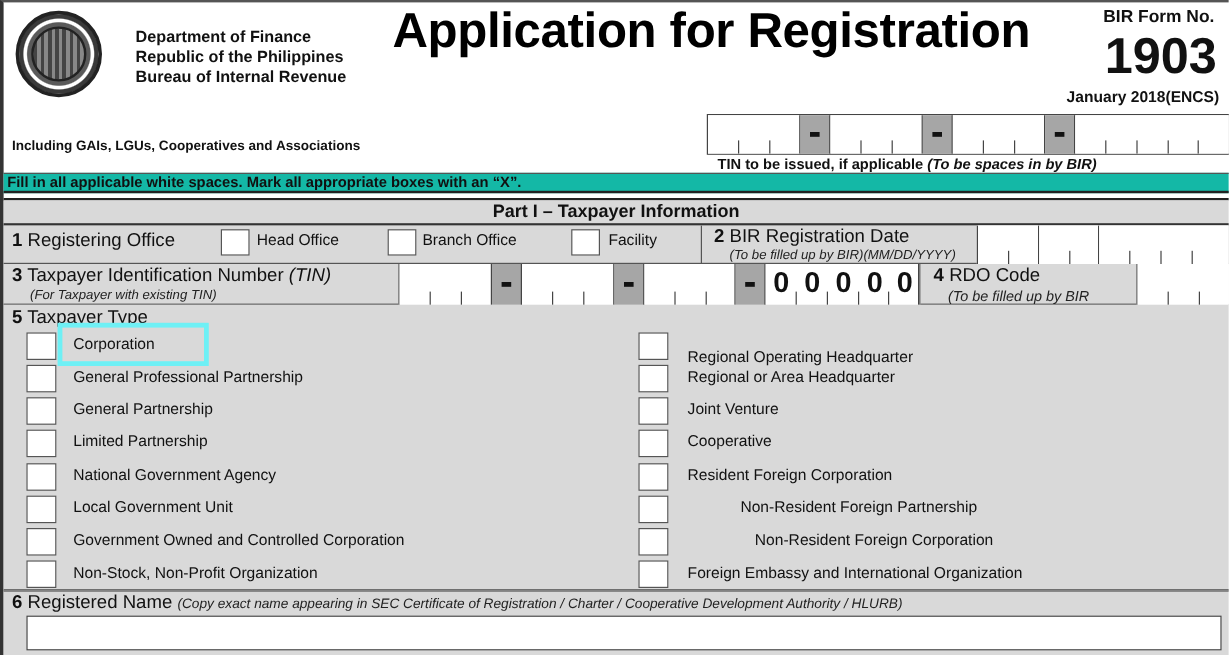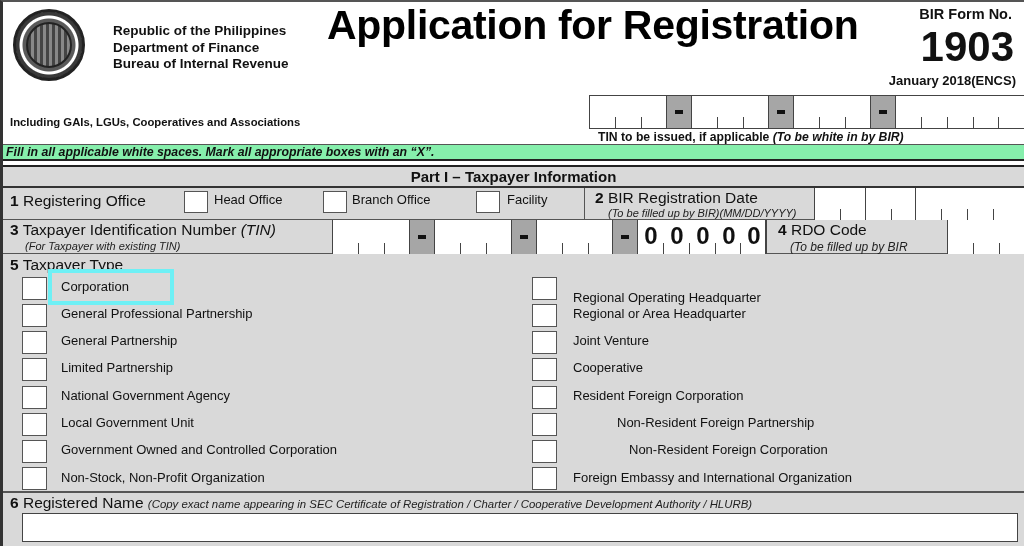--- a/index.html
+++ b/index.html
@@ -20,21 +20,21 @@
 
   
   .tinrow { display: flex; height: 34px; border: 1px solid #444; background: #fff; }
   .seg { position: relative; background: #fff; border-right: 1px solid #444; }
   .seg .tick { position: absolute; bottom: 0; width: 1px; height: 11px; background: #444; }
   .dash { width: 25px; background: #a6a6a6; border-right: 1px solid #444; display: flex; align-items: center; justify-content: center; }
   .dash::after { content: ""; width: 8px; height: 4px; background: #111; }
   .tin-caption { left: 598px; top: 130px; font-weight: bold; font-size: 12.2px; }
   .tin-caption i { font-style: italic; }
 
-  .instr { left: 3px; top: 144px; width: 1021px; height: 17px; background: #86efac; border-top: 1px solid #555; border-bottom: 2px solid #222; font-weight: bold; font-size: 12.3px; padding-left: 3px; line-height: 15px; font-style: italic; }
+  .instr { left: 3px; top: 144px; width: 1021px; height: 17px; background: #14b8a6; border-top: 1px solid #555; border-bottom: 2px solid #222; font-weight: bold; font-size: 12.3px; padding-left: 3px; line-height: 15px; }
   .dbl { left: 3px; top: 164px; width: 1021px; height: 3px; border-bottom: 2px solid #222; }
 
   .part { left: 3px; top: 167px; width: 1021px; height: 21px; background: #d9d9d9; border-bottom: 2px solid #333; text-align: center; font-weight: bold; font-size: 15px; line-height: 19px; }
   .row { left: 3px; width: 1021px; background: #d9d9d9; border-bottom: 1px solid #555; }
   .lbl { font-size: 15.5px; color: #111; }
   .lbl b { font-weight: bold; }
   .sub { font-style: italic; font-size: 11px; color: #222; }
   .cb { width: 24px; height: 22px; background: #fff; border: 1px solid #555; }
   .cb5 { width: 25px; height: 23px; background: #fff; border: 1px solid #555; }
   .opt { font-size: 13px; color: #111; }
@@ -46,22 +46,22 @@
 </style>
 </head>
 <body>
 
 <div class="page"></div>
 
 <div class="abs logo"></div>
 <div class="abs logo-inner"></div>
 
 <div class="abs agency">
+  <div>Department of Finance</div>
   <div>Republic of the Philippines</div>
-  <div>Department of Finance</div>
   <div>Bureau of Internal Revenue</div>
 </div>
 
 <div class="abs title">Application for Registration</div>
 <div class="abs formno-label">BIR Form No.</div>
 <div class="abs formno">1903</div>
 <div class="abs formdate">January 2018(ENCS)</div>
 
 <div class="abs forcorp">
   <div style="font-size:11.3px">Including GAIs, LGUs, Cooperatives and Associations</div>
@@ -85,21 +85,21 @@
   <div class="dash"></div>
   <div class="seg" style="width:128px; border-right:none">
     <span class="tick" style="left:25px"></span>
       <span class="tick" style="left:51px"></span>
       <span class="tick" style="left:77px"></span>
       <span class="tick" style="left:102px"></span>
   </div>
 </div>
 <div class="abs tin-caption">
   <span>TIN to be issued, if applicable</span>
-  <i>(To be white in by BIR)</i>
+  <i>(To be spaces in by BIR)</i>
 </div>
 
 <div class="abs instr">Fill in all applicable white spaces. Mark all appropriate boxes with an “X”.</div>
 <div class="abs dbl"></div>
 
 <div class="abs part">Part I – Taxpayer Information</div>
 
 <div class="abs row" style="top:188px; height:32px;"></div>
 <div class="abs lbl" style="left:10px; top:192px;">
   <b>1</b>

